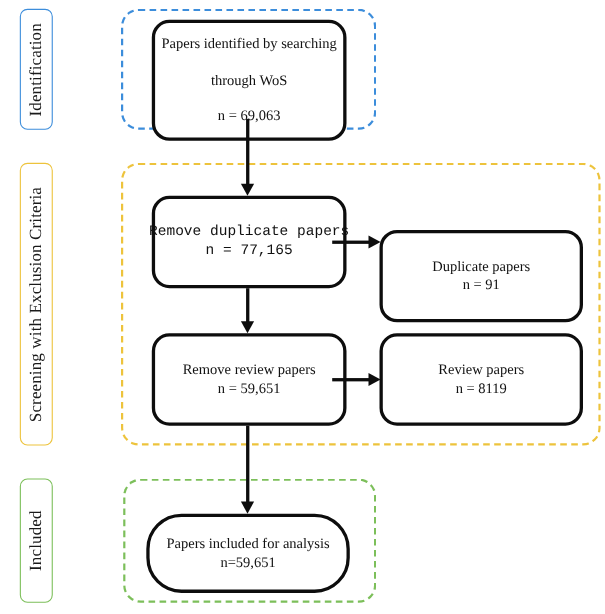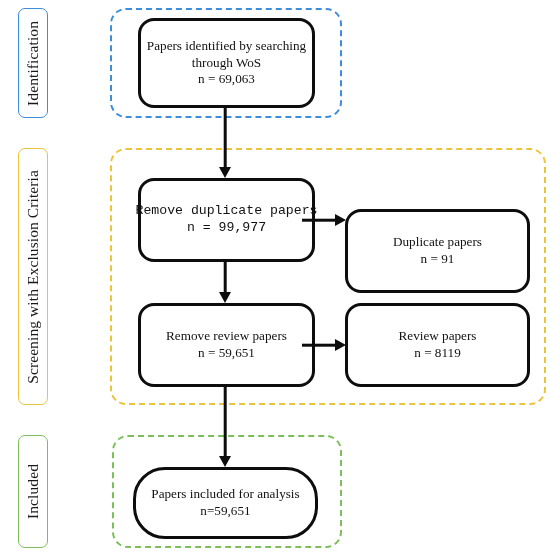--- a/index.html
+++ b/index.html
@@ -76,21 +76,21 @@
     align-items: center;
     justify-content: center;
     text-align: center;
     padding: 4px 8px;
     color: #111111;
     font-size: 13.2px;
     line-height: 1.28;
   }
   .flow-box .line { display: block; white-space: nowrap; }
 
-  #box-identified   { left: 138px; top: 18px;  width: 177px; height: 90px; }
+  #box-identified   { left: 138px; top: 18px;  width: 177px; height: 110px; gap: 16px; }
   #box-rm-duplicate { left: 138px; top: 178px; width: 177px; height: 84px; font-family: Liberation Mono, monospace; }
   #box-duplicate    { left: 345px; top: 178px; width: 185px; height: 84px; margin-top: 31px; }
   #box-rm-review    { left: 138px; top: 303px; width: 177px; height: 84px; }
   #box-review       { left: 345px; top: 303px; width: 185px; height: 84px; }
   #box-included     { left: 133px; top: 467px; width: 185px; height: 72px; border-radius: 32px; }
 
   
   .arrow { position: absolute; }
   .arrow .shaft-v {
     position: absolute;
@@ -160,21 +160,21 @@
   </div>
 
   <div class="flow-box" id="box-identified">
     <span class="line">Papers identified by searching</span>
     <span class="line">through WoS</span>
     <span class="line">n = 69,063</span>
   </div>
 
   <div class="flow-box" id="box-rm-duplicate">
     <span class="line">Remove duplicate papers</span>
-    <span class="line">n = 99,977</span>
+    <span class="line">n = 77,165</span>
   </div>
 
   <div class="flow-box" id="box-duplicate">
     <span class="line">Duplicate papers</span>
     <span class="line">n = 91</span>
   </div>
 
   <div class="flow-box" id="box-rm-review">
     <span class="line">Remove review papers</span>
     <span class="line">n = 59,651</span>

